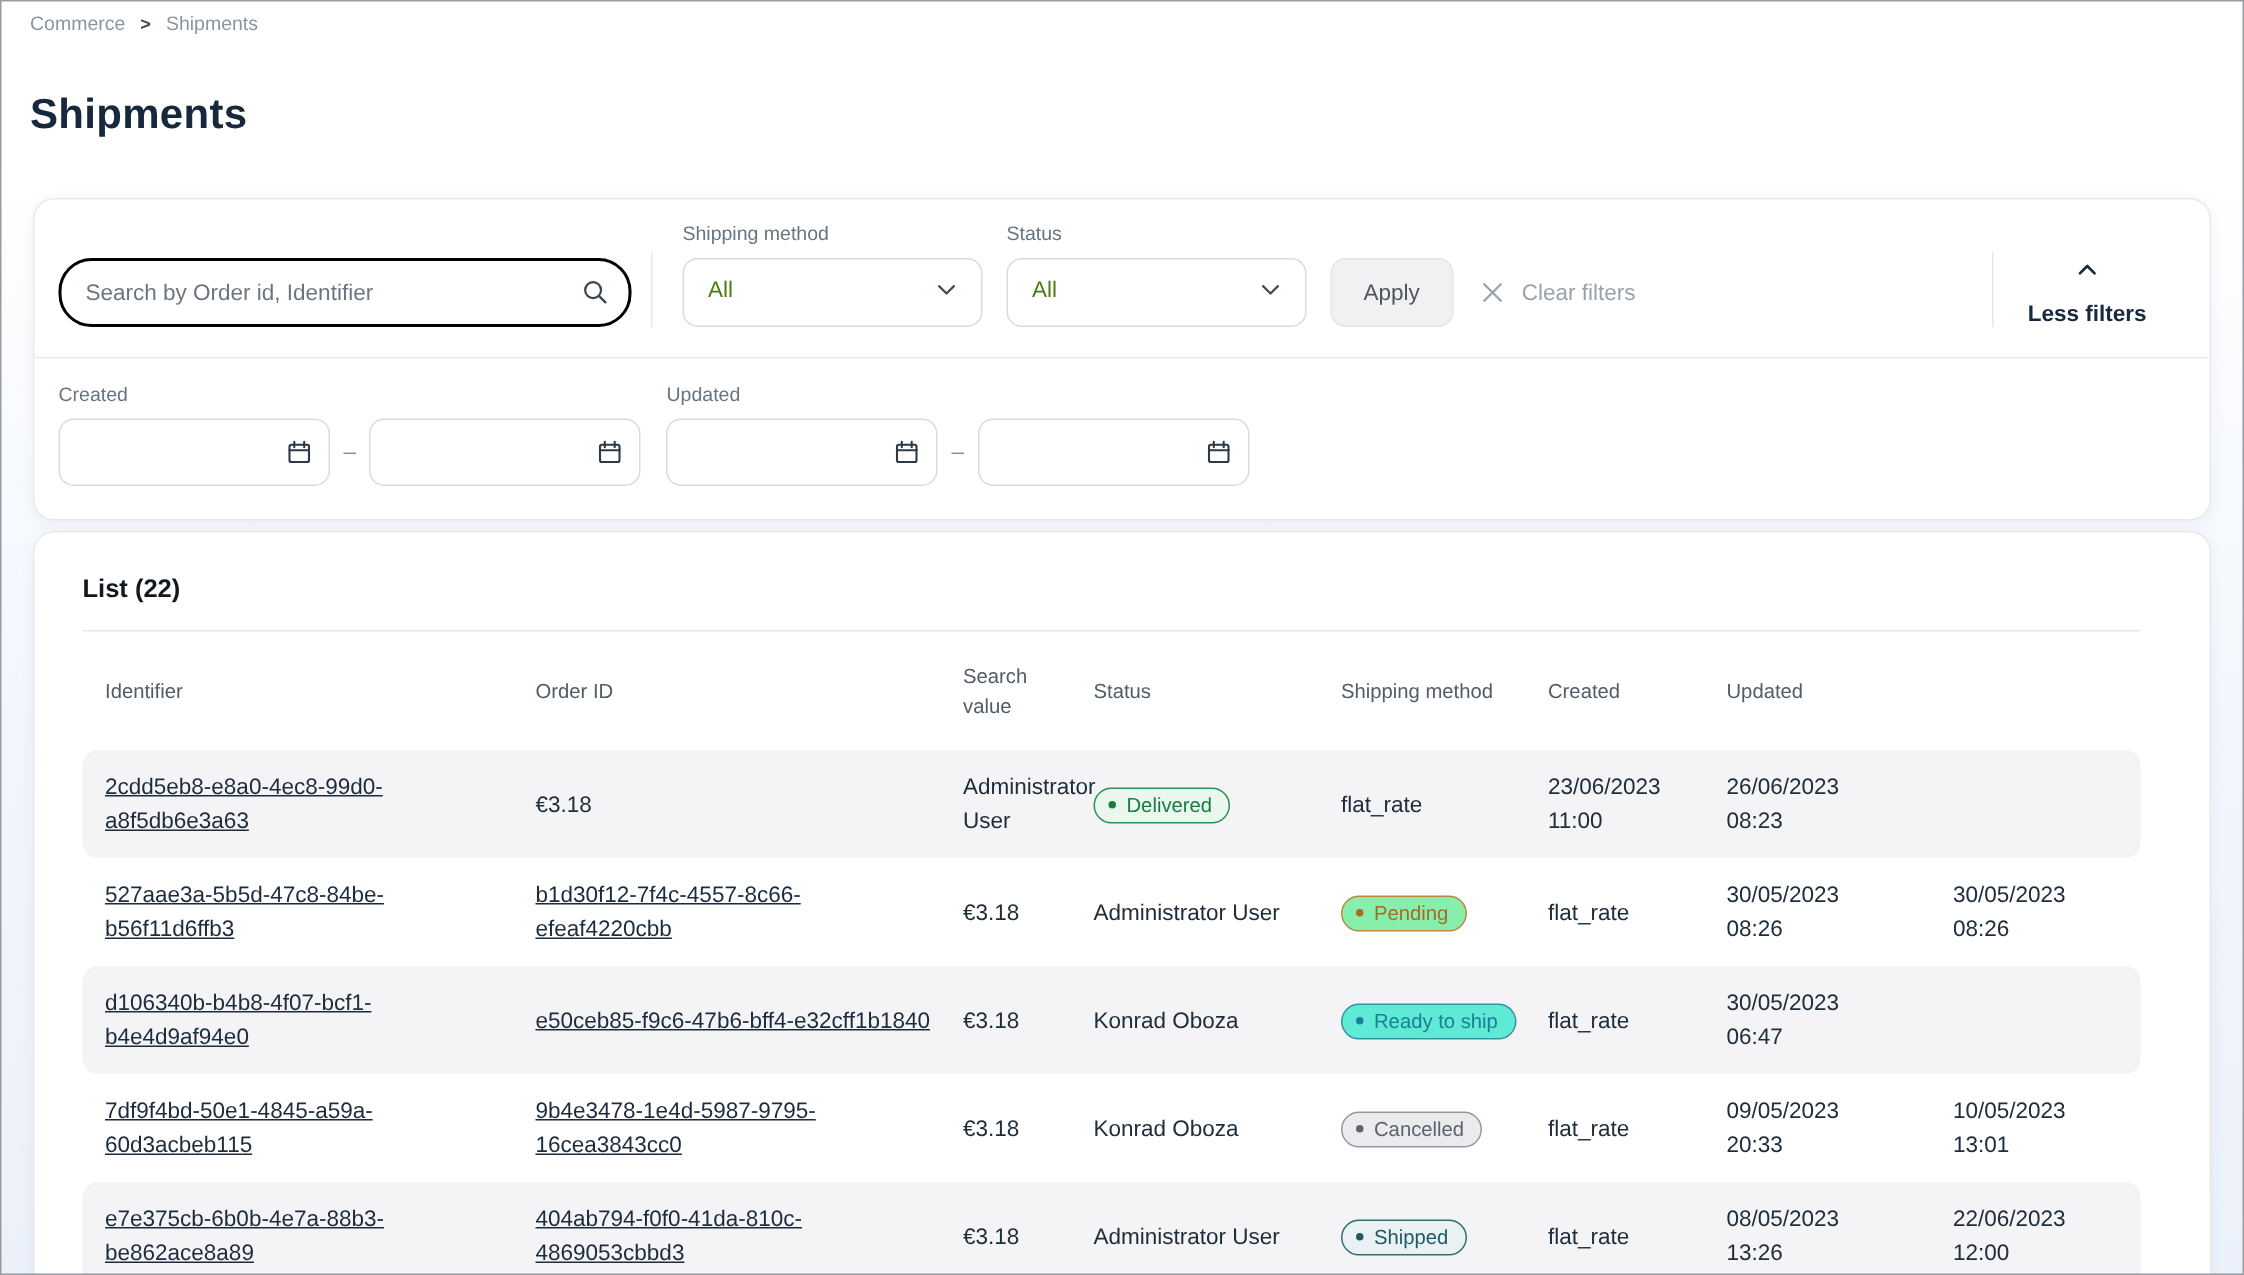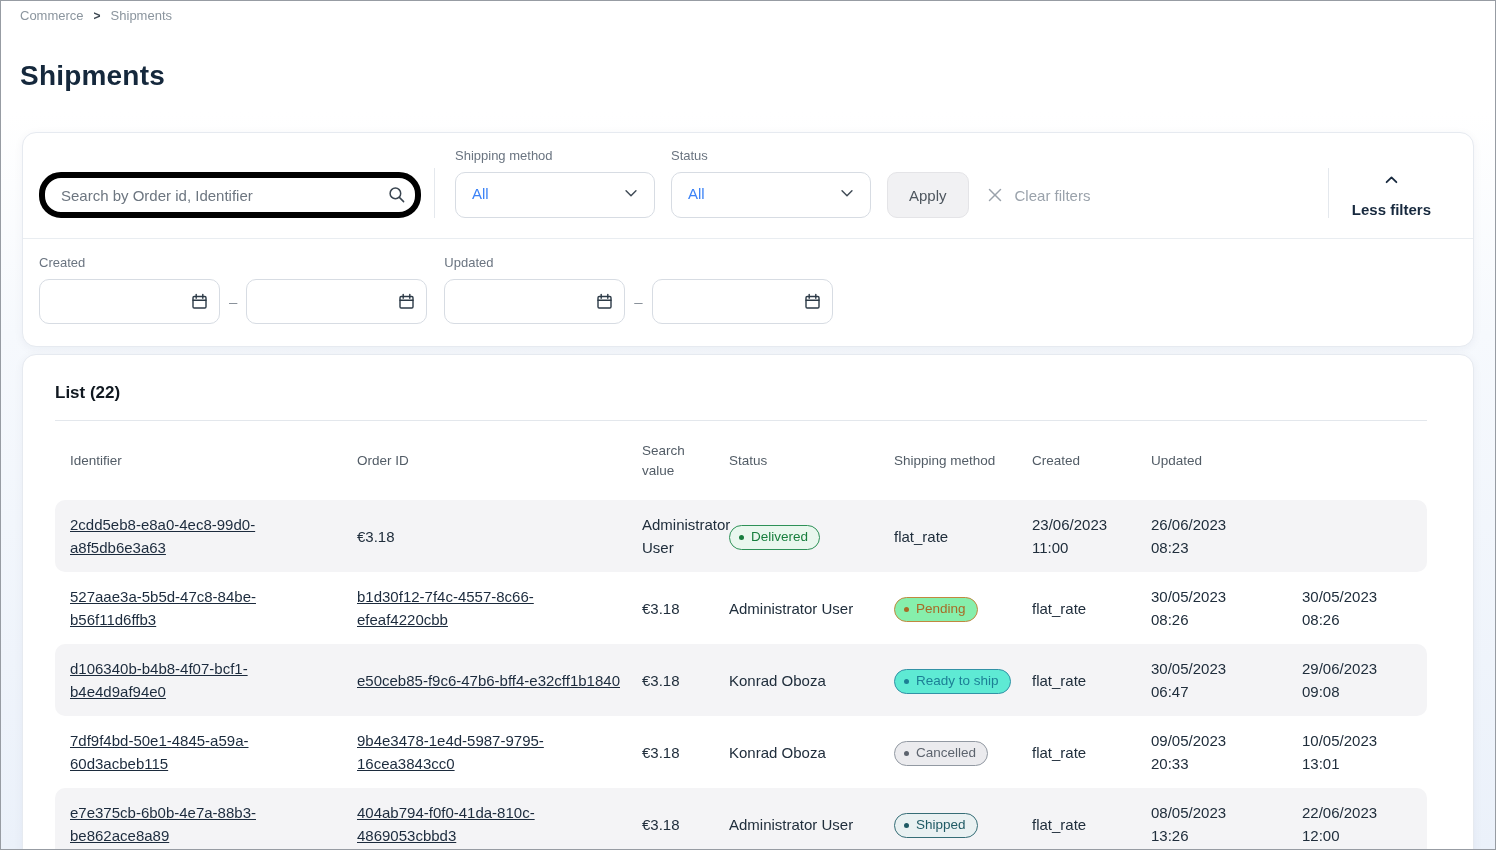--- a/index.html
+++ b/index.html
@@ -30,35 +30,35 @@
 
   
   .filter-row1 { display:flex; align-items:flex-end; padding:15px 42px 20px 16px; }
   .filter-row2 { display:flex; align-items:flex-end; border-top:1px solid #e9edf1; padding:16px 16px 22px 16px; }
 
   .fgroup { display:flex; flex-direction:column; }
   .flabel { font-size:13px; color:#6a7480; margin-bottom:9px; }
 
   .search-wrap { position:relative; width:382px; }
   .search-input {
-    width:100%; height:46px; border:6px solid #000000; border-radius:22px;
+    width:100%; height:46px; border:2px solid #000000; border-radius:22px;
     padding:0 46px 0 16px; font-size:15px; color:#2a3947; outline:none;
     font-family:"Liberation Sans", sans-serif; background:#fff;
   }
   .search-input::placeholder { color:#6d7680; }
   .search-icon { position:absolute; right:14px; top:13px; width:20px; height:20px; color:#3a4550; }
 
   .vdiv { width:1px; height:50px; background:#e4e8ed; align-self:flex-end; }
   .vdiv.d1 { margin:0 20px 0 13px; }
   .vdiv.d2 { margin:0 0 0 0; }
 
   .select {
     width:200px; height:46px; border:1px solid #d7dce3; border-radius:10px; background:#fff;
     display:flex; align-items:center; justify-content:space-between;
-    padding:0 14px 4px 16px; font-size:15px; color:#3b82f6; cursor:pointer;
+    padding:0 14px 4px 16px; font-size:15px; color:#4d7c0f; cursor:pointer;
   }
   .select .chev { width:18px; height:18px; color:#3f4a55; }
   .gap16 { margin-left:16px; }
 
   .apply-btn {
     height:46px; margin-left:16px; padding:0 21px;
     background:#f1f1f3; border:1px solid #e4e4e7; border-radius:10px;
     font-size:15px; color:#4e565e; font-family:"Liberation Sans", sans-serif; cursor:pointer;
   }
   .clear-btn {
@@ -299,24 +299,20 @@
       <div class="td">Konrad Oboza</div>
       <div class="td"><span class="badge" style="color: rgb(28, 127, 149); background: #5eead4; border-color: rgb(50, 146, 166);">
             <span class="badge-dot" style="background: rgb(28, 127, 149);"></span>
             <span>Ready to ship</span>
           </span></div>
       <div class="td">flat_rate</div>
       <div class="td">
           <span class="dline">30/05/2023</span>
           <span class="dline">06:47</span>
         </div>
-      <div class="td">
-          <span class="dline">29/06/2023</span>
-          <span class="dline">09:08</span>
-        </div>
     </div>
 
     <div class="grid trow">
       <div class="td first"><a href="#" class="cell-link">7df9f4bd-50e1-4845-a59a-60d3acbeb115</a></div>
       <div class="td"><a href="#" class="cell-link">9b4e3478-1e4d-5987-9795-16cea3843cc0</a></div>
       <div class="td">€3.18</div>
       <div class="td">Konrad Oboza</div>
       <div class="td"><span class="badge" style="color: rgb(93, 100, 110); background: rgb(235, 235, 238); border-color: rgb(146, 153, 162);">
             <span class="badge-dot" style="background: rgb(93, 100, 110);"></span>
             <span>Cancelled</span>

